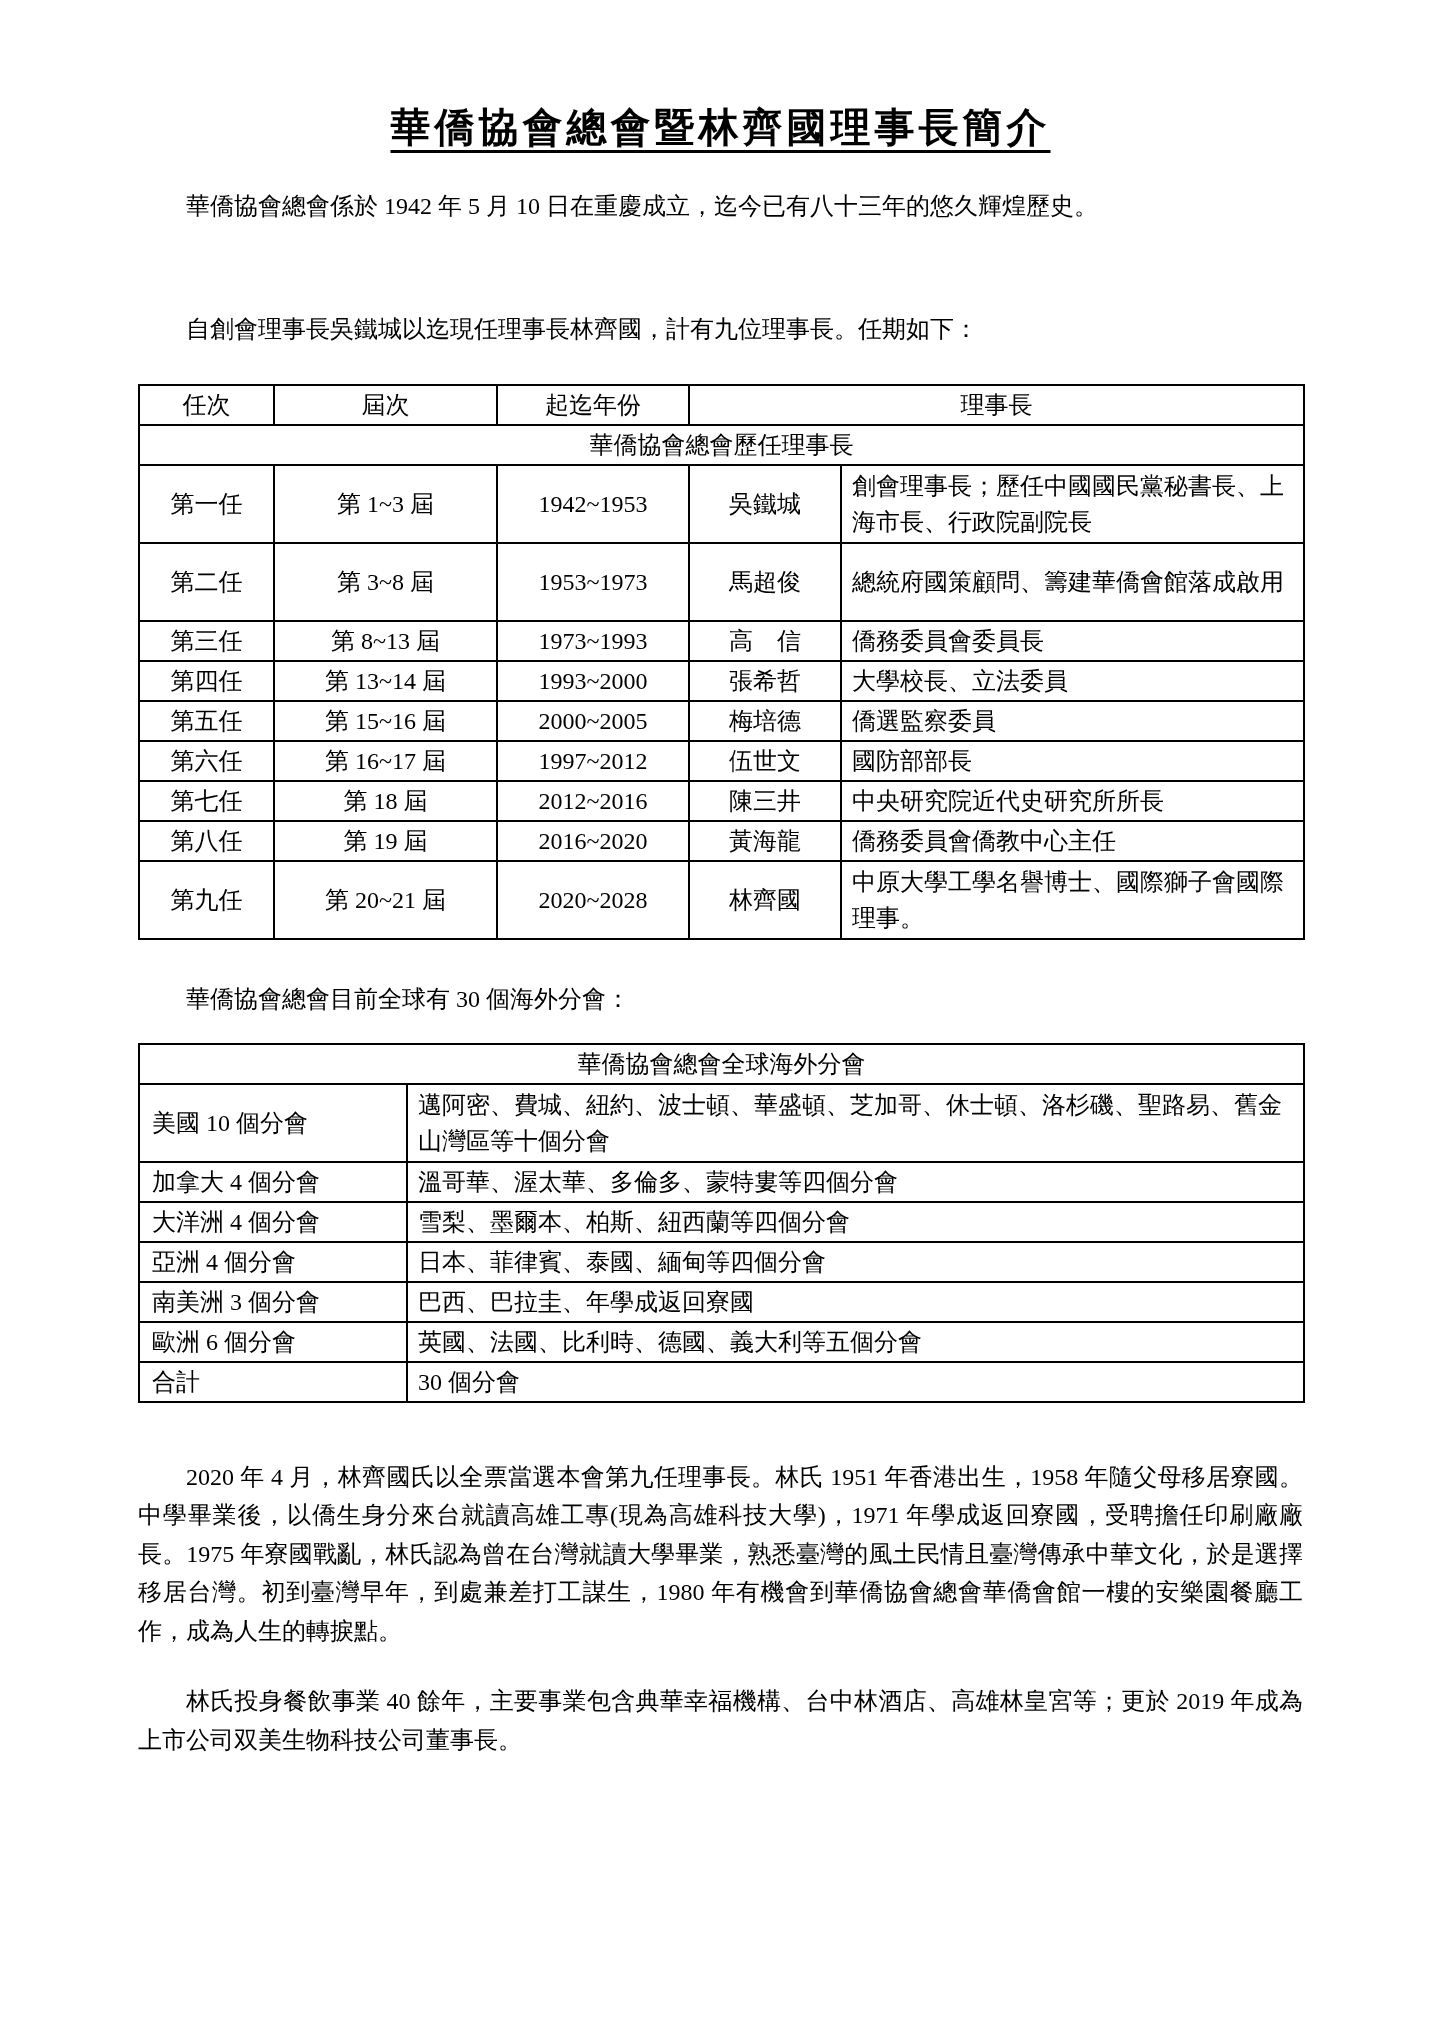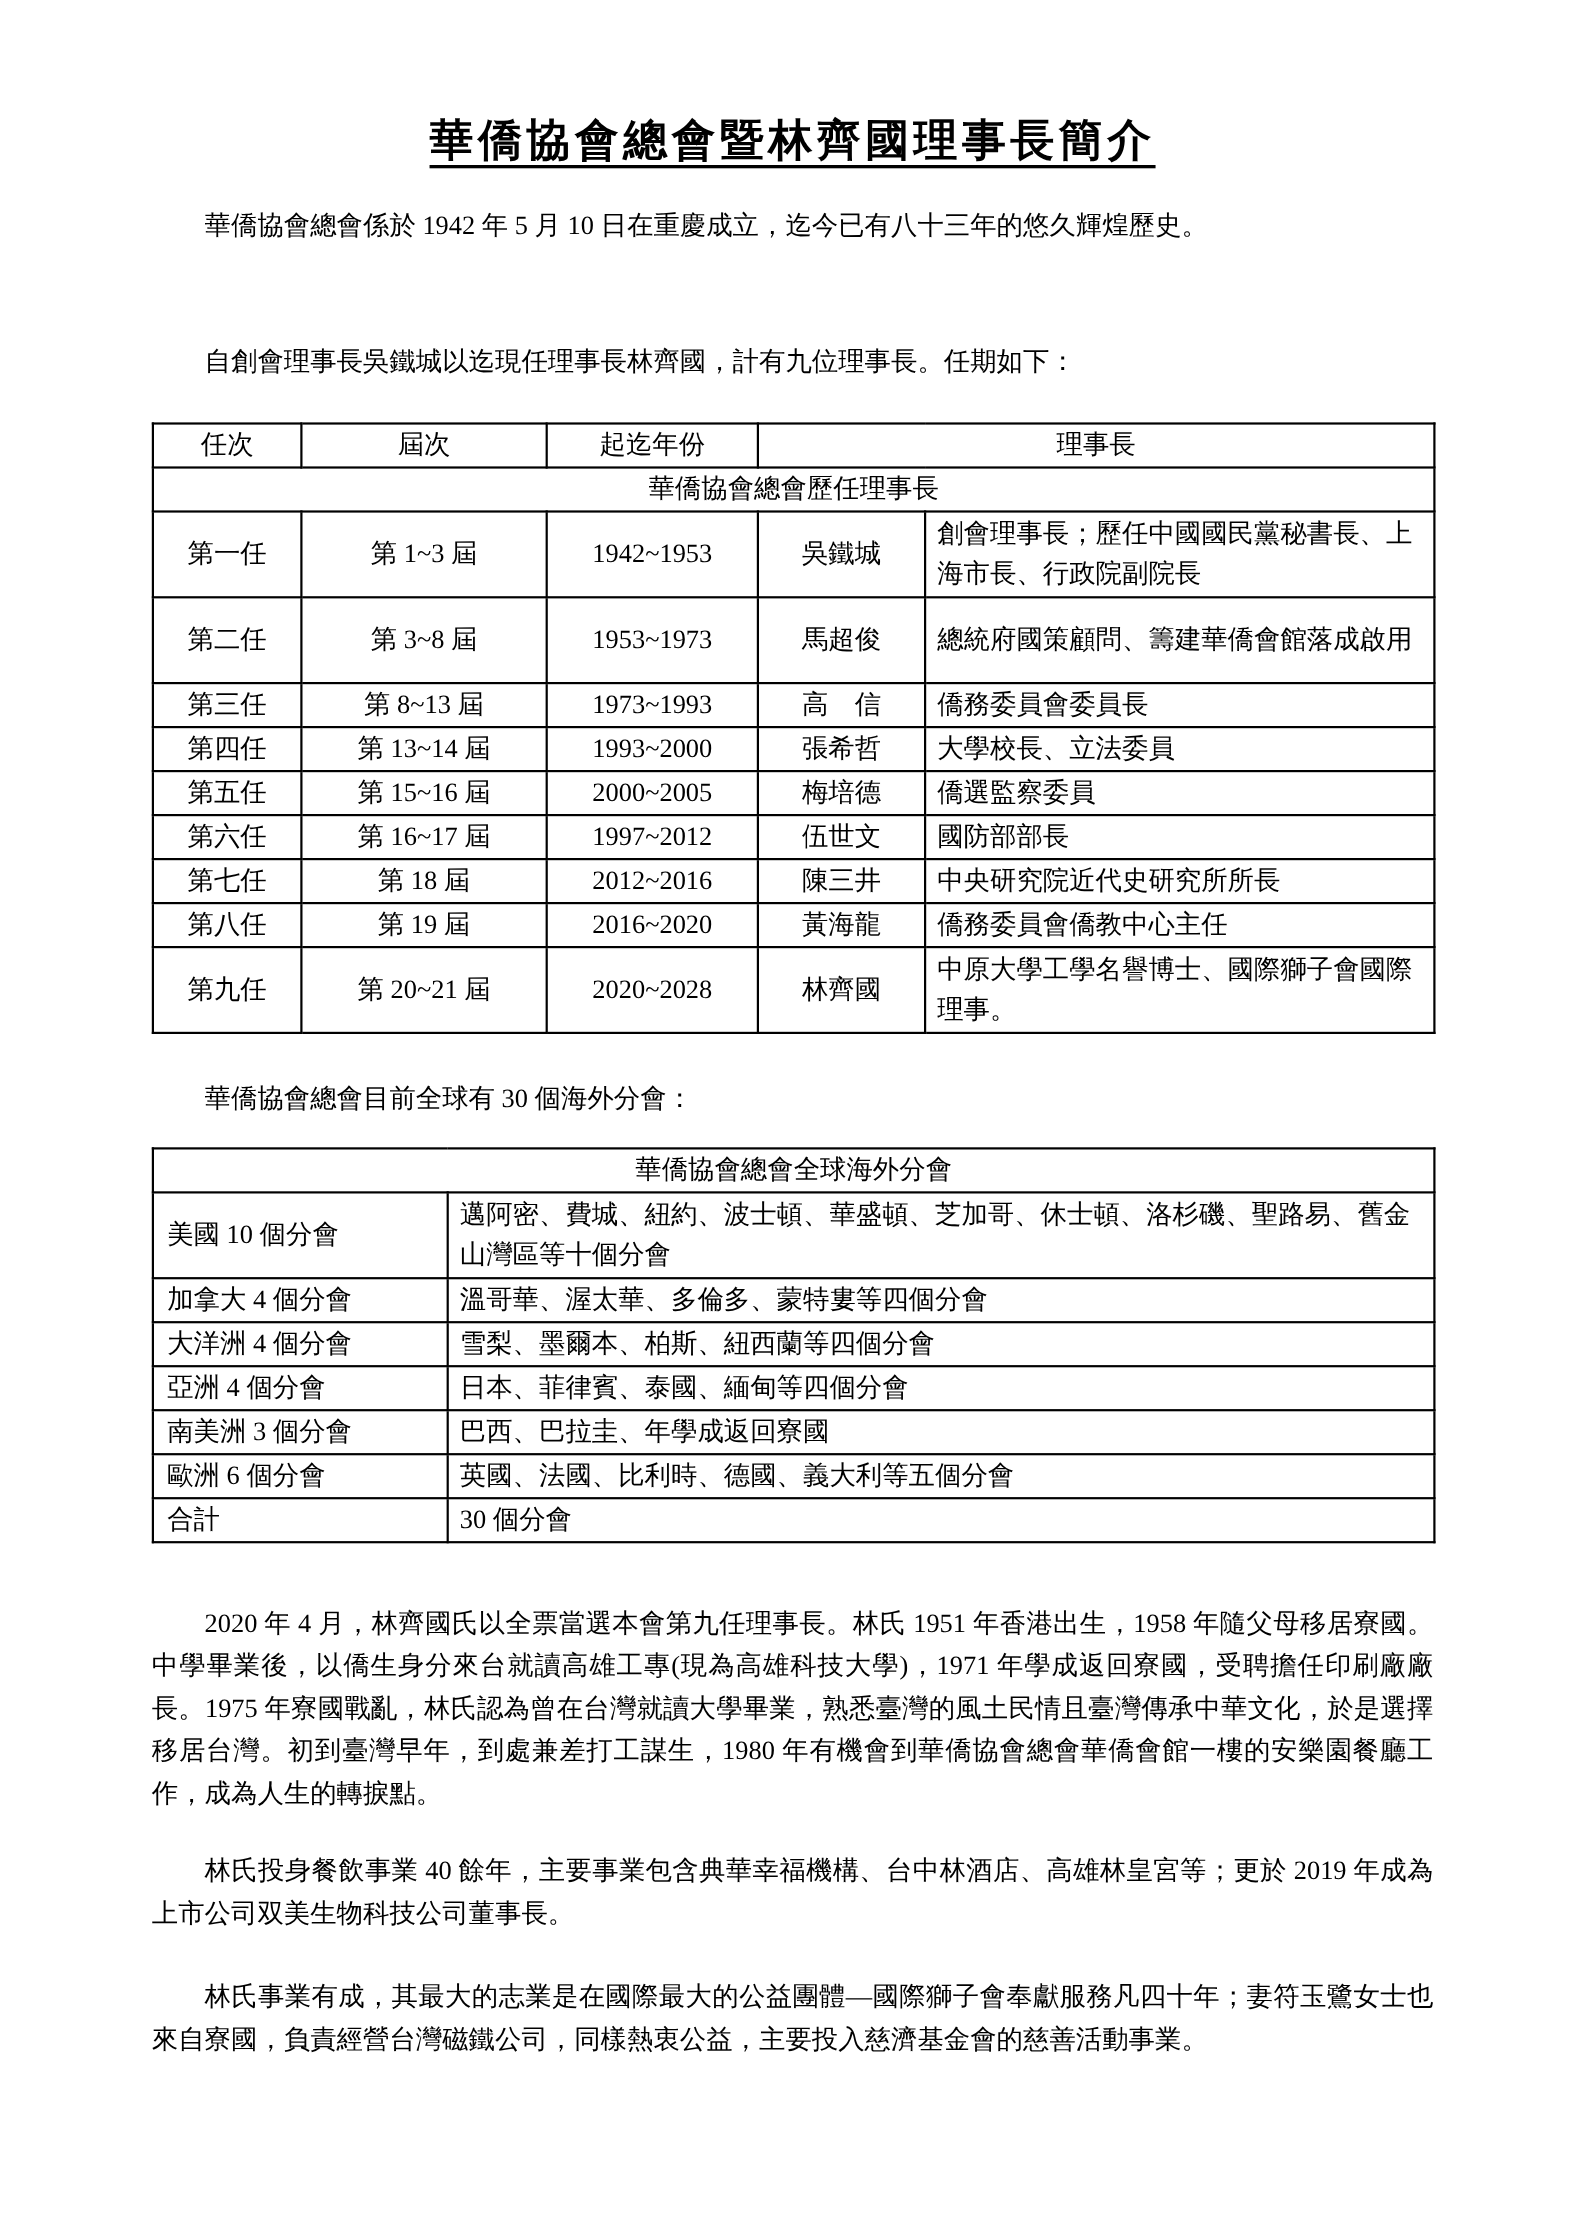--- a/index.html
+++ b/index.html
@@ -198,15 +198,14 @@
         <td class="region">合計</td>
         <td class="blist">30 個分會</td>
       </tr>
     </tbody>
   </table>
 
   <p class="para mt-b1">2020 年 4 月，林齊國氏以全票當選本會第九任理事長。林氏 1951 年香港出生，1958 年隨父母移居寮國。中學畢業後，以僑生身分來台就讀高雄工專(現為高雄科技大學)，1971 年學成返回寮國，受聘擔任印刷廠廠長。1975 年寮國戰亂，林氏認為曾在台灣就讀大學畢業，熟悉臺灣的風土民情且臺灣傳承中華文化，於是選擇移居台灣。初到臺灣早年，到處兼差打工謀生，1980 年有機會到華僑協會總會華僑會館一樓的安樂園餐廳工作，成為人生的轉捩點。</p>
 
   <p class="para mt-b2">林氏投身餐飲事業 40 餘年，主要事業包含典華幸福機構、台中林酒店、高雄林皇宮等；更於 2019 年成為上市公司双美生物科技公司董事長。</p>
 
-  <p class="para mt-b3">林氏事業有成，其最大的志業是在國際最大的公益團體—國際獅子會奉獻服務凡四十年；妻符玉鷺女士也來自寮國，負責經營台灣磁鐵公司，同樣熱衷公益，主要投入慈濟基金會的慈善活動事業。</p>
 
 </div>
 
 </body></html>

